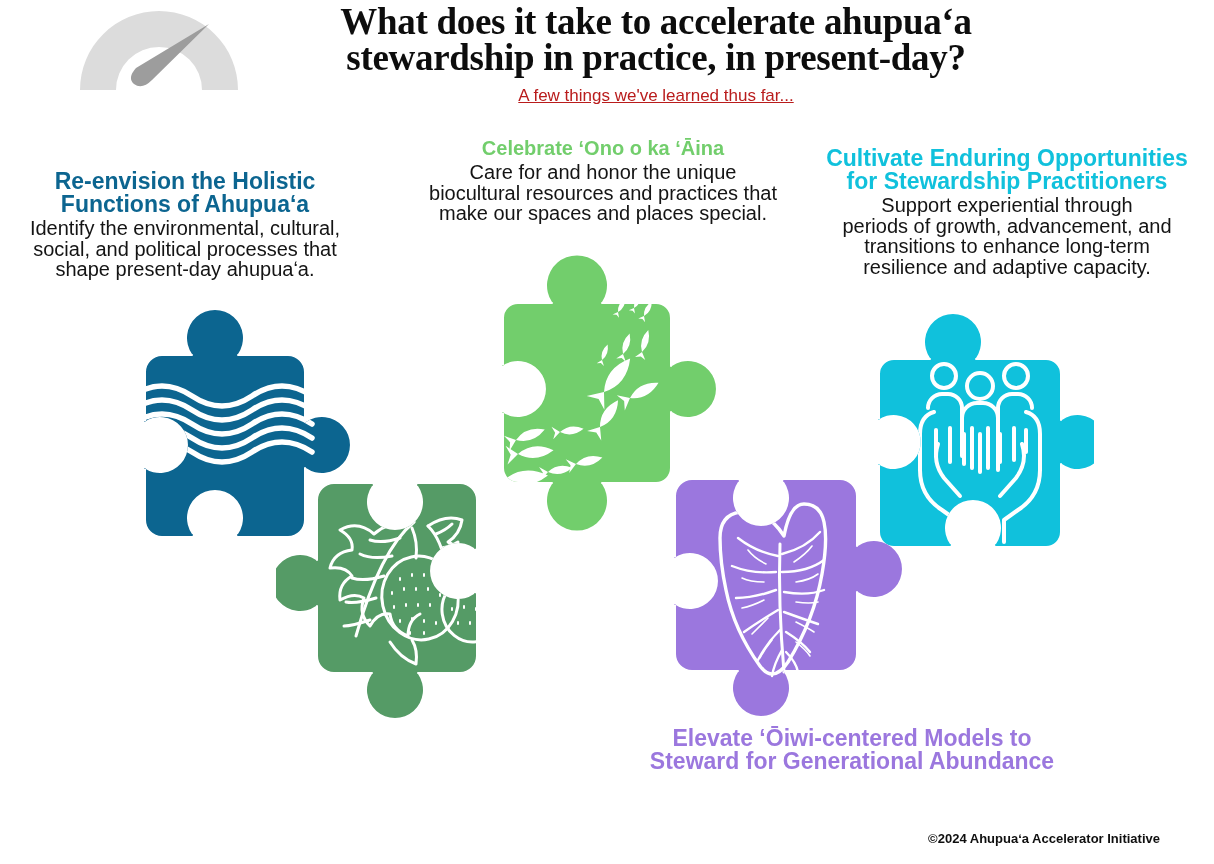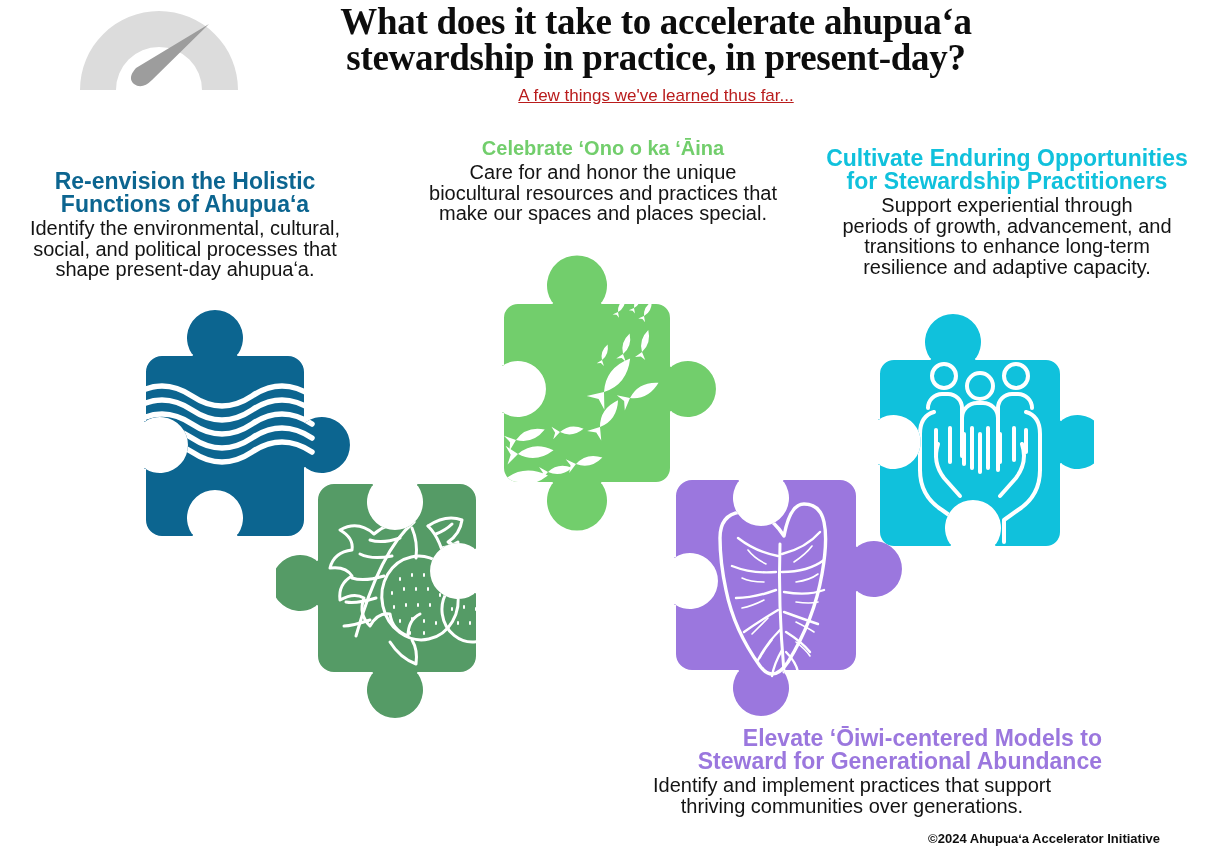--- a/index.html
+++ b/index.html
@@ -43,21 +43,21 @@
   #blk-celebrate{left:398px;top:137px;width:410px;}
   #blk-celebrate .thead{color:#72ce6c;font-size:20px;}
 
   #blk-cultivate{left:800px;top:147px;width:414px;}
   #blk-cultivate .thead{color:#10c1dc;}
 
   #blk-pilina{left:152px;top:727px;width:410px;}
   #blk-pilina .thead{color:#559b66;}
 
   #blk-elevate{left:602px;top:727px;width:500px;}
-  #blk-elevate .thead{color:#9b77de;text-align:right;}
+  #blk-elevate .thead{color:#9b77de;}
 
   
   .piece{position:absolute;}
   #piece-blue{left:92px;top:302px;}
   #piece-green{left:492px;top:242px;}
   #piece-cyan{left:868px;top:304px;}
   #piece-sage{left:276px;top:470px;}
   #piece-purple{left:666px;top:468px;}
 
   
@@ -439,21 +439,19 @@
     <p class="tbody">Support experiential through
 periods of growth, advancement, and
 transitions to enhance long-term
 resilience and adaptive capacity.</p>
   </div>
 
 
   <div class="tblock" id="blk-elevate">
     <p class="thead">Elevate ʻŌiwi-centered Models to
 Steward for Generational Abundance</p>
-    <p class="tbody">Identify and implement practices that support
-thriving communities over generations.</p>
   </div>
 
   <div class="footer">
     <span class="copyglyph">©</span><span>2024 Ahupuaʻa Accelerator Initiative</span>
   </div>
 
 </div>
 
 </body></html>

